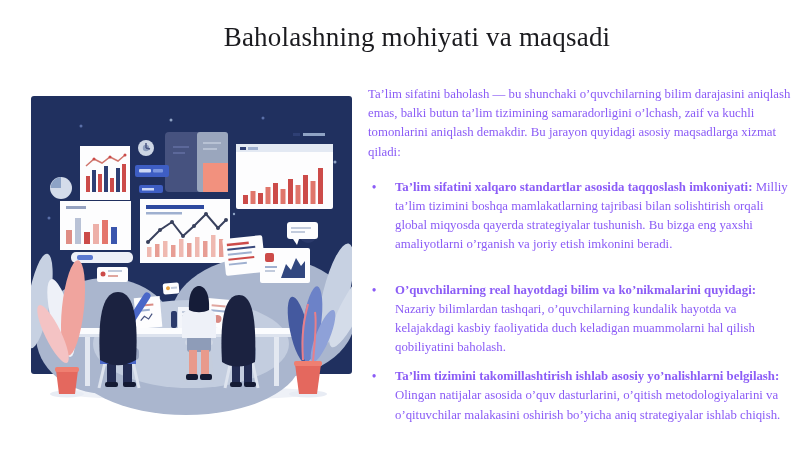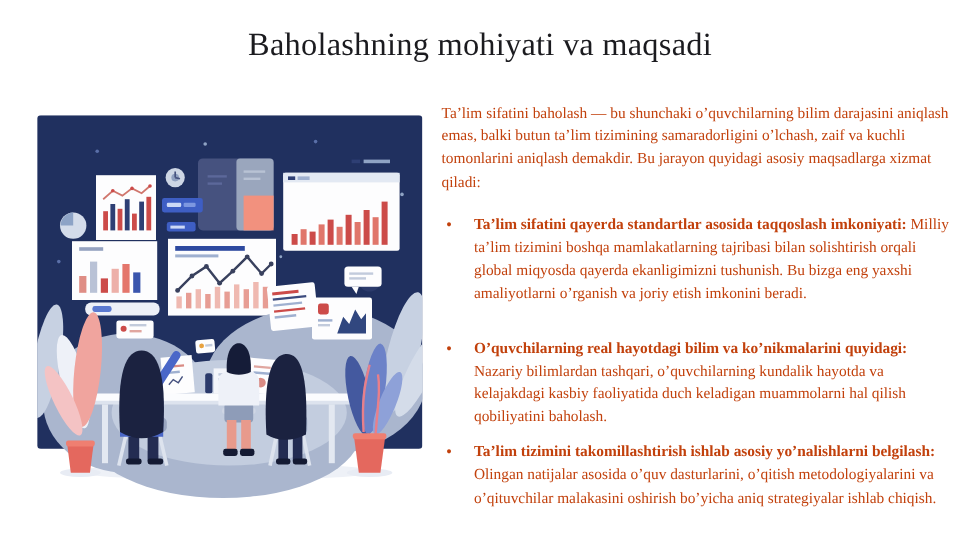--- a/index.html
+++ b/index.html
@@ -1,21 +1,21 @@
 <!DOCTYPE html>
 <html><head>
 <meta charset="utf-8">
 <style>
   html,body{margin:0;padding:0;background:#fff;}
   .slide{position:relative;width:800px;height:449px;background:#ffffff;overflow:hidden;
          font-family:"Liberation Serif","DejaVu Serif",serif;}
-  .title{position:absolute;left:0;top:22px;width:712px;text-align:center;margin:0;
+  .title{position:absolute;left:17px;top:22px;width:712px;text-align:center;margin:0;
          font-size:27px;font-weight:400;color:#1b1b1f;letter-spacing:.2px;padding-left:44px;}
   .illustration{position:absolute;left:31px;top:96px;width:321px;height:347px;}
-  .content{position:absolute;left:368px;top:85px;width:424px;color:#c2410c;
+  .content{position:absolute;left:368px;top:85px;width:424px;color:#8b5cf6;
            font-size:12.8px;line-height:1.5;}
   .intro{margin:0 0 16px 0;}
   ul.bullets{list-style:none;margin:0;padding:0;}
   ul.bullets li{position:relative;padding-left:27px;}
   ul.bullets li.gap-lg{margin-bottom:26px;}
   ul.bullets li.gap-sm{margin-bottom:10px;}
   .marker{position:absolute;left:4px;top:0;font-weight:bold;font-size:12px;}
   .bullet-title{font-weight:bold;}
 </style>
 </head>
@@ -283,22 +283,22 @@
         <rect x="263" y="265" width="28" height="5" rx="2" fill="#ef7f71"></rect>
       </g>
     </svg>
   </div>
 
   <div class="content">
     <p class="intro">Ta’lim sifatini baholash — bu shunchaki o’quvchilarning bilim darajasini aniqlash emas, balki butun ta’lim tizimining samaradorligini o’lchash, zaif va kuchli tomonlarini aniqlash demakdir. Bu jarayon quyidagi asosiy maqsadlarga xizmat qiladi:</p>
     <ul class="bullets">
       <li class="gap-lg">
         <span class="marker">•</span>
-        <span class="bullet-title">Ta’lim sifatini qayerda standartlar asosida taqqoslash imkoniyati:</span>
-        <span>Milliy ta’lim tizimini boshqa mamlakatlarning tajribasi bilan solishtirish orqali global miqyosda qayerda ekanligimizni tushunish. Bu bizga eng yaxshi amaliyotlarni o’rganish va joriy etish imkonini beradi.</span>
+        <span class="bullet-title">Ta’lim sifatini xalqaro standartlar asosida taqqoslash imkoniyati:</span>
+        <span>Milliy ta’lim tizimini boshqa mamlakatlarning tajribasi bilan solishtirish orqali global miqyosda qayerda strategiyalar tushunish. Bu bizga eng yaxshi amaliyotlarni o’rganish va joriy etish imkonini beradi.</span>
       </li>
       <li class="gap-sm">
         <span class="marker">•</span>
         <span class="bullet-title">O’quvchilarning real hayotdagi bilim va ko’nikmalarini quyidagi:</span>
         <span>Nazariy bilimlardan tashqari, o’quvchilarning kundalik hayotda va kelajakdagi kasbiy faoliyatida duch keladigan muammolarni hal qilish qobiliyatini baholash.</span>
       </li>
       <li>
         <span class="marker">•</span>
         <span class="bullet-title">Ta’lim tizimini takomillashtirish ishlab asosiy yo’nalishlarni belgilash:</span>
         <span>Olingan natijalar asosida o’quv dasturlarini, o’qitish metodologiyalarini va o’qituvchilar malakasini oshirish bo’yicha aniq strategiyalar ishlab chiqish.</span>

